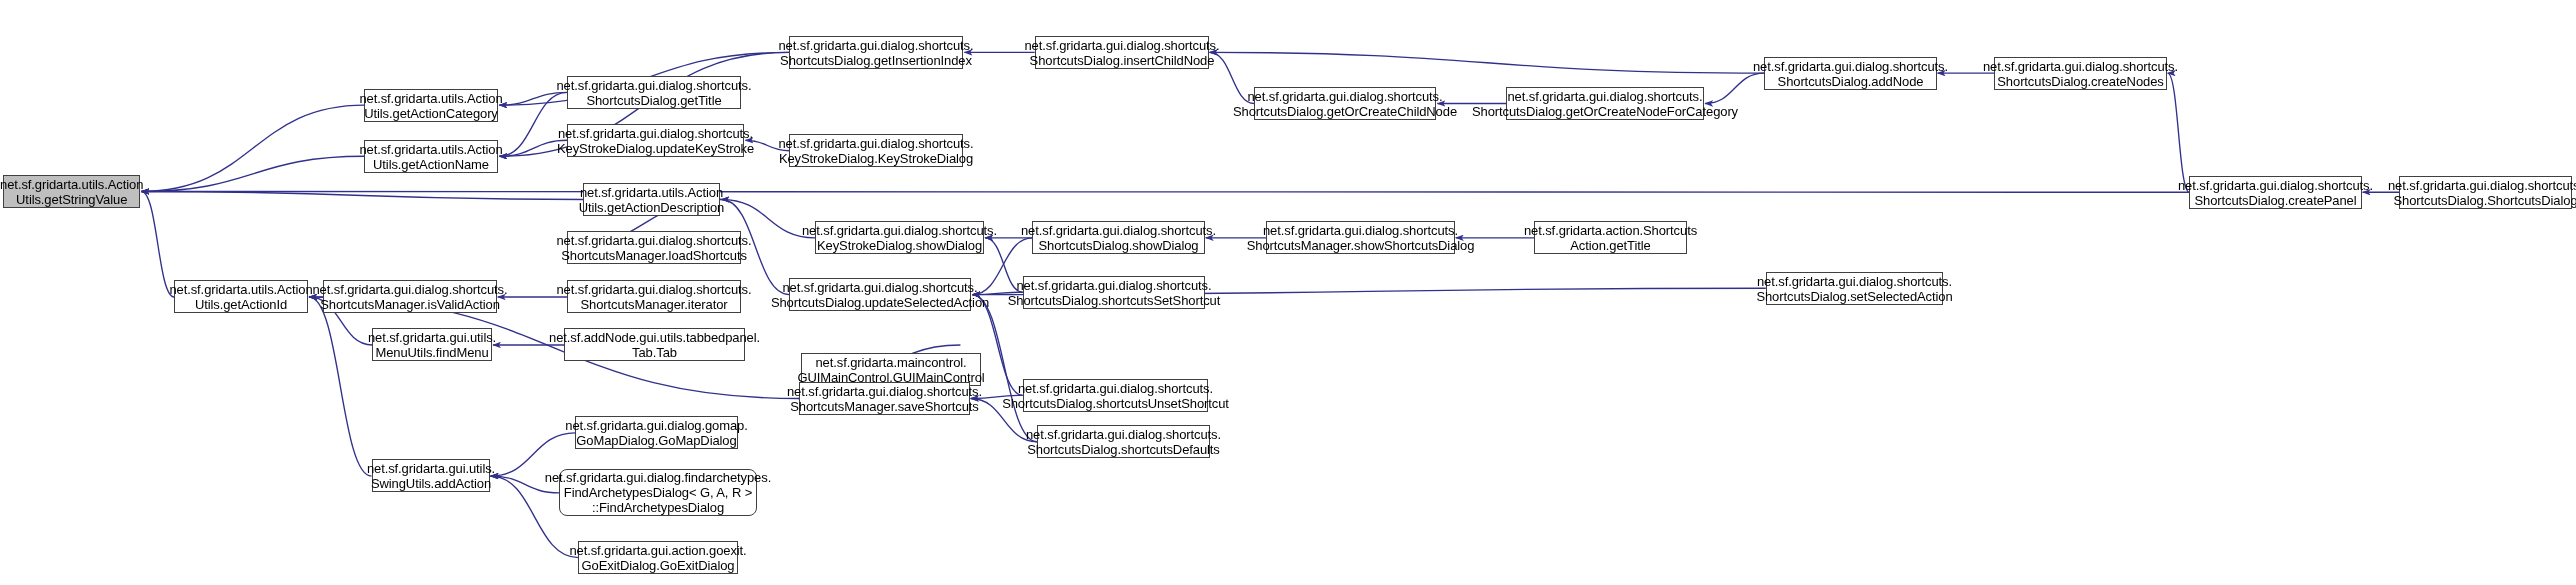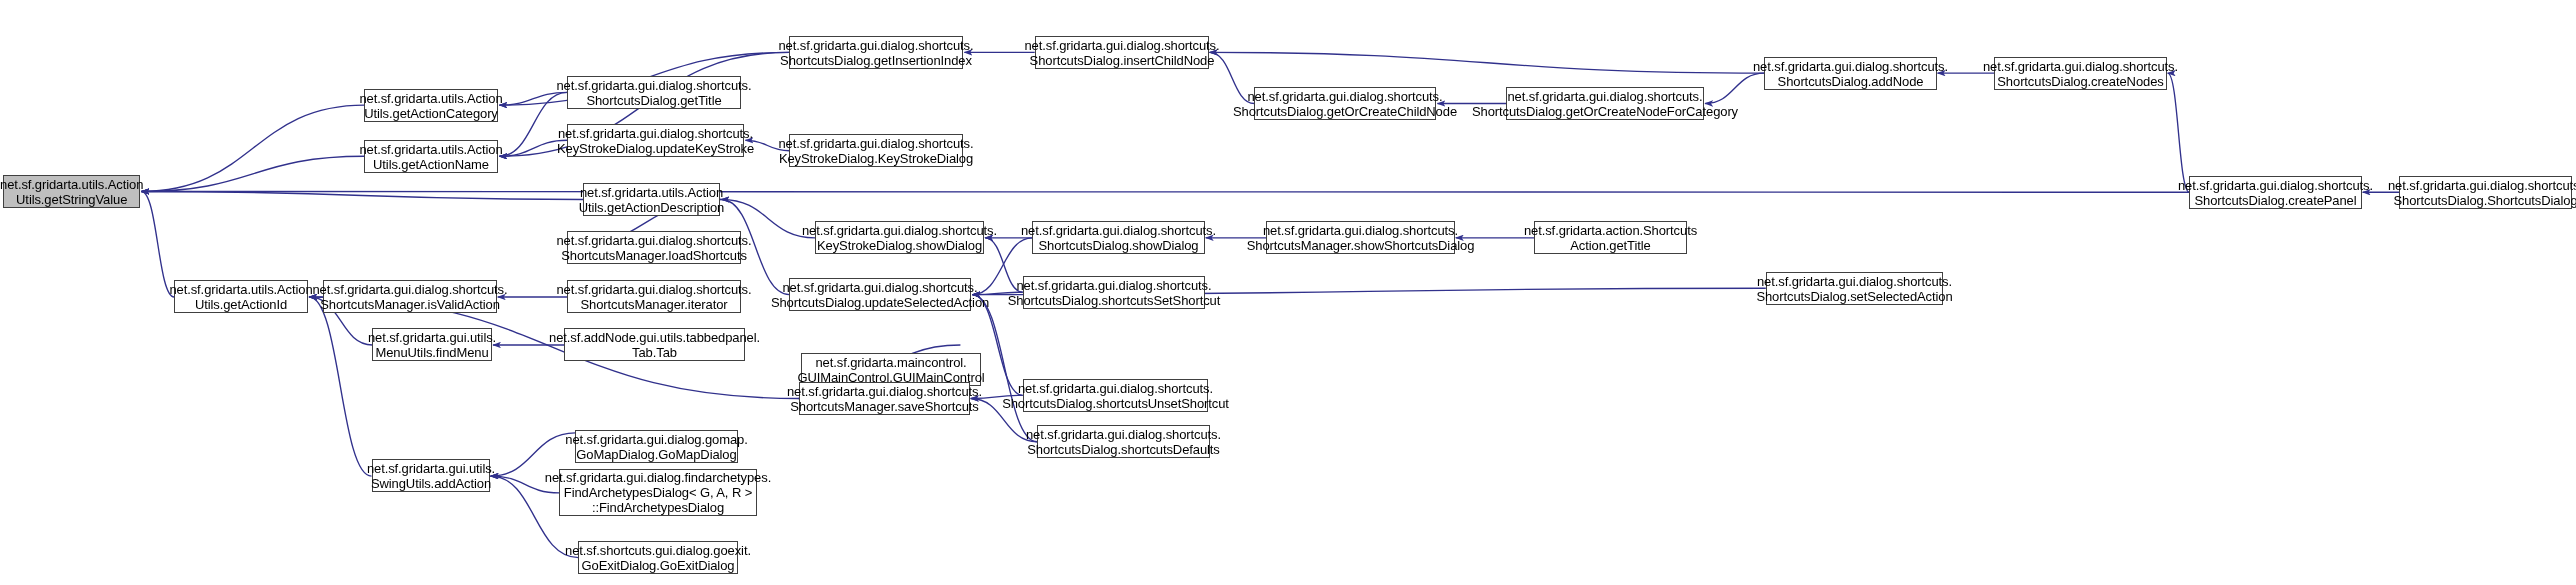--- a/index.html
+++ b/index.html
@@ -161,22 +161,22 @@
       <div class="node" style="left: 801px; top: 328px; width: 180px; height: 33px; margin-top: 25px;">net.sf.gridarta.maincontrol.
 GUIMainControl.GUIMainControl</div>
       <div class="node" style="left: 799px; top: 382px; width: 171px; height: 33px;">net.sf.gridarta.gui.dialog.shortcuts.
 ShortcutsManager.saveShortcuts</div>
       <div class="node" style="left: 1023px; top: 379px; width: 185px; height: 33px;">net.sf.gridarta.gui.dialog.shortcuts.
 ShortcutsDialog.shortcutsUnsetShortcut</div>
       <div class="node" style="left: 1037px; top: 425px; width: 173px; height: 33px;">net.sf.gridarta.gui.dialog.shortcuts.
 ShortcutsDialog.shortcutsDefaults</div>
       <div class="node" style="left: 372px; top: 459px; width: 118px; height: 33px;">net.sf.gridarta.gui.utils.
 SwingUtils.addAction</div>
-      <div class="node" style="left: 575px; top: 416px; width: 163px; height: 33px; margin-top: 14px;">net.sf.gridarta.gui.dialog.gomap.
+      <div class="node" style="left: 575px; top: 416px; width: 163px; height: 33px;">net.sf.gridarta.gui.dialog.gomap.
 GoMapDialog.GoMapDialog</div>
-      <div class="node" style="left: 559px; top: 469px; width: 198px; height: 47px;">net.sf.gridarta.gui.dialog.findarchetypes.
+      <div class="node" style="left: 559px; top: 469px; width: 198px; height: 47px; border-radius: 8px;">net.sf.gridarta.gui.dialog.findarchetypes.
 FindArchetypesDialog&lt; G, A, R &gt;
 ::FindArchetypesDialog</div>
-      <div class="node" style="left: 578px; top: 541px; width: 160px; height: 33px;">net.sf.shortcuts.gui.dialog.goexit.
+      <div class="node" style="left: 578px; top: 541px; width: 160px; height: 33px;">net.sf.gridarta.gui.action.goexit.
 GoExitDialog.GoExitDialog</div>
     </div>
 </div>
 
 
 </body></html>

